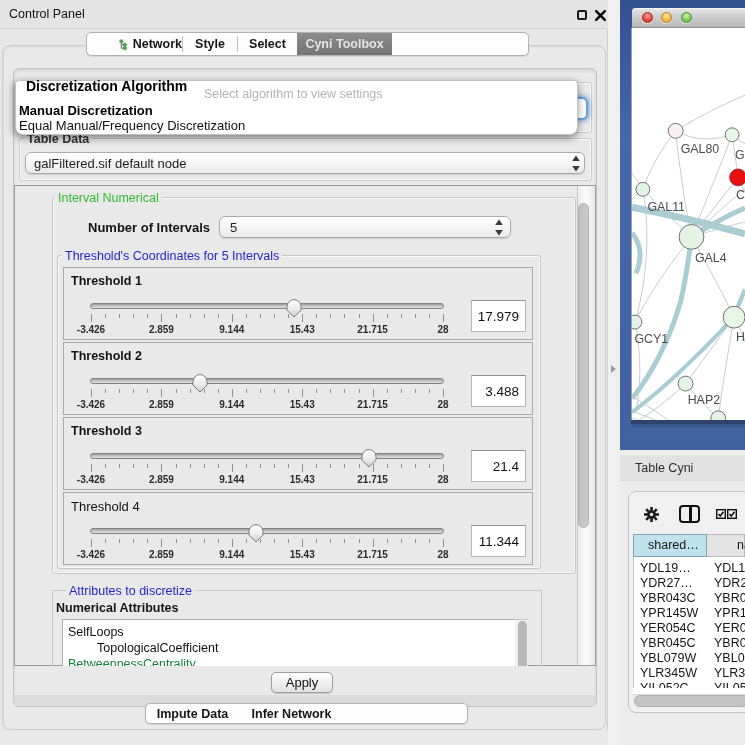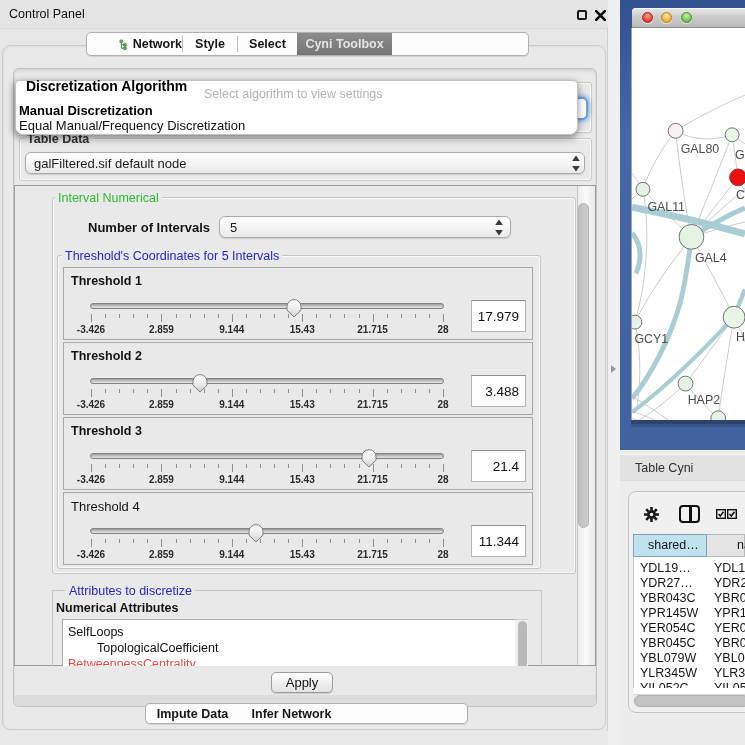--- a/index.html
+++ b/index.html
@@ -256,21 +256,21 @@
     </defs>
     <path d="M2 8.6 A7 7 0 0 1 16 8.6 L16 12.2 L9 19 L2 12.2 Z" fill="url(#thg492)" stroke="#7e7e7e" stroke-width="1"></path>
   </svg>
 <div class="vbox" style="left:471px;top:525px;">11.344</div>
 <div class="abs" style="left:52px;top:590px;width:490px;height:76px;border:1px solid #c6c6c6;border-bottom:none;"></div>
 <div class="gl" style="left:58px;top:584px;color:#2525cc;margin-left:8px;">Attributes to discretize</div>
 <div class="lbl" style="left:56px;top:601px;font-size:12.5px;font-weight:bold;color:#141414;">Numerical Attributes</div>
 <div class="abs" style="left:62px;top:619px;width:453px;height:47px;background:#fff;border:1px solid #adadad;border-right:none;border-bottom:none;overflow:hidden;">
     <div class="lbl" style="left:5px;top:5px;font-size:12.5px;color:#111;">SelfLoops</div>
     <div class="lbl" style="left:5px;top:21px;font-size:12.5px;color:#111;margin-left:29px;">TopologicalCoefficient</div>
-    <div class="lbl" style="left:5px;top:37px;font-size:12.5px;color:#ef4444;">BetweennessCentrality</div>
+    <div class="lbl" style="left:5px;top:37px;font-size:12.5px;color:#15803d;">BetweennessCentrality</div>
   </div>
 <div class="abs" style="left:515px;top:619px;width:13px;height:47px;background:#f0f0f0;border-top:1px solid #c9c9c9;"></div>
 <div class="abs" style="left:518px;top:621px;width:9px;height:45px;background:#b9b9b9;border-radius:5px 5px 0 0;"></div>
 <div class="abs" style="left:271px;top:672px;width:62px;height:21px;border:1px solid #9d9d9d;border-radius:5px;background:linear-gradient(#ffffff,#f0f0f0 50%,#e2e2e2);box-shadow:0 1px 1px rgba(0,0,0,0.15);font-size:13px;color:#111;text-align:center;line-height:19px;">Apply</div>
 <div class="tabstrip" style="left:145px;top:703px;width:323px;height:21px;">
 <div class="tab" style="width:93px;">Impute Data</div>
 <div class="tab" style="width:105px;">Infer Network</div>
 </div>
 <div class="abs" style="left:15px;top:80px;width:563px;height:55px;background:#fff;border:1px solid #c2c2c2;border-radius:4px 4px 8px 8px;box-shadow:0 3px 8px rgba(0,0,0,0.35),-2px 2px 6px rgba(0,0,0,0.18);"></div>
 <div class="lbl" style="left:26px;top:78px;font-size:14px;font-weight:bold;color:#000000;">Discretization Algorithm</div>

